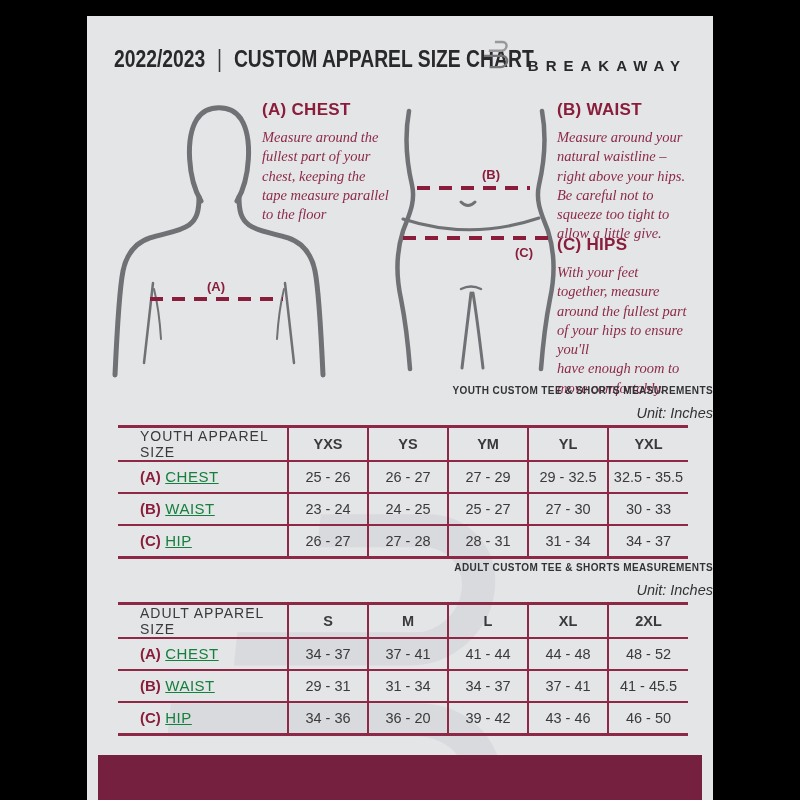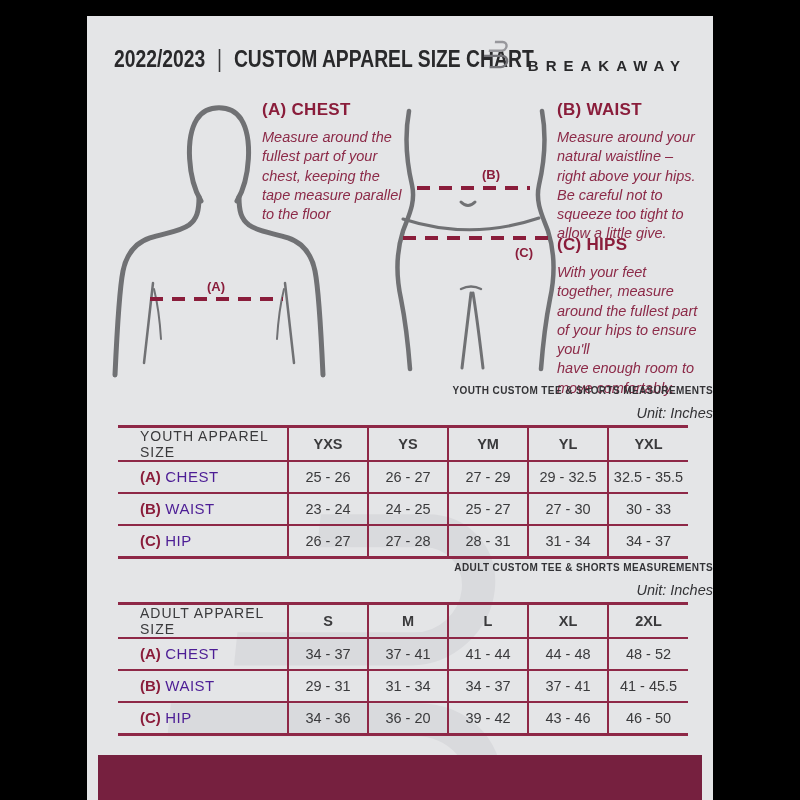--- a/index.html
+++ b/index.html
@@ -25,21 +25,21 @@
   
   .diagram { position:absolute; left:0; top:75px; z-index:1; }
   .fig { stroke:#707174; fill:none; stroke-linecap:round; }
   .dash { stroke:#8a1d3b; stroke-width:4; stroke-dasharray:13 9; fill:none; }
   .marker { font-family:"Liberation Sans", sans-serif; font-size:13px;
             font-weight:700; fill:#8a1d3b; }
 
   .sec { position:absolute; z-index:2; }
   .sec h3 { font-size:17px; font-weight:700; color:#8a1d3b; letter-spacing:.3px; }
   .sec p  { margin-top:8px; font-size:14.5px; line-height:1.33; font-style:italic;
-            color:#8c2a48; white-space:pre-line; }
+            color:#8c2a48; white-space:pre-line;font-family:Liberation Serif, serif; }
   .sec-a { left:175px; top:84px;  width:200px; }
   .sec-b { left:470px; top:84px;  width:162px; }
   .sec-c { left:470px; top:219px; width:170px; }
 
   
   .tbl-title { position:absolute; left:0; width:626px; text-align:right; z-index:2;
                font-size:10px; font-weight:700; color:#333336; letter-spacing:.4px; }
   .tbl-unit  { position:absolute; left:0; width:626px; text-align:right; z-index:2;
                font-size:14.5px; font-style:italic; color:#333336; }
   .t1-title { top:369px; } .t1-unit { top:389px; }
@@ -50,21 +50,21 @@
                border-top:3px solid #8e2847; border-bottom:3px solid #8e2847; }
   .t1 { top:409px; } .t2 { top:586px; }
   table.size td { height:32px; vertical-align:middle; }
   table.size td + td { border-left:2px solid #8e2847;border-radius:13px; }
   table.size tr + tr td { border-top:2px solid #8e2847; }
   td.rowhead { padding-left:22px; text-align:left; }
   td.val { text-align:center; font-size:14.5px; color:#3a3a3c; }
   .colhead { font-size:14px; letter-spacing:1px; color:#3a3a3c;margin-top:20px; }
   .sizehead { font-weight:700; font-size:15px; color:#333336; }
   .rowkey { font-weight:700; color:#8a1d3b; font-size:15px; }
-  .rowlabel { color:#4c1d95; font-size:15px; letter-spacing:.5px; }
+  .rowlabel { color:#15803d; font-size:15px; letter-spacing:.5px;text-decoration:underline; }
 
   
   .footer-bar { position:absolute; left:11px; top:739px; width:604px; height:50px;
                 background:#76203f; z-index:3; }
 </style>
 </head>
 <body>
 
 <div class="page">
 

